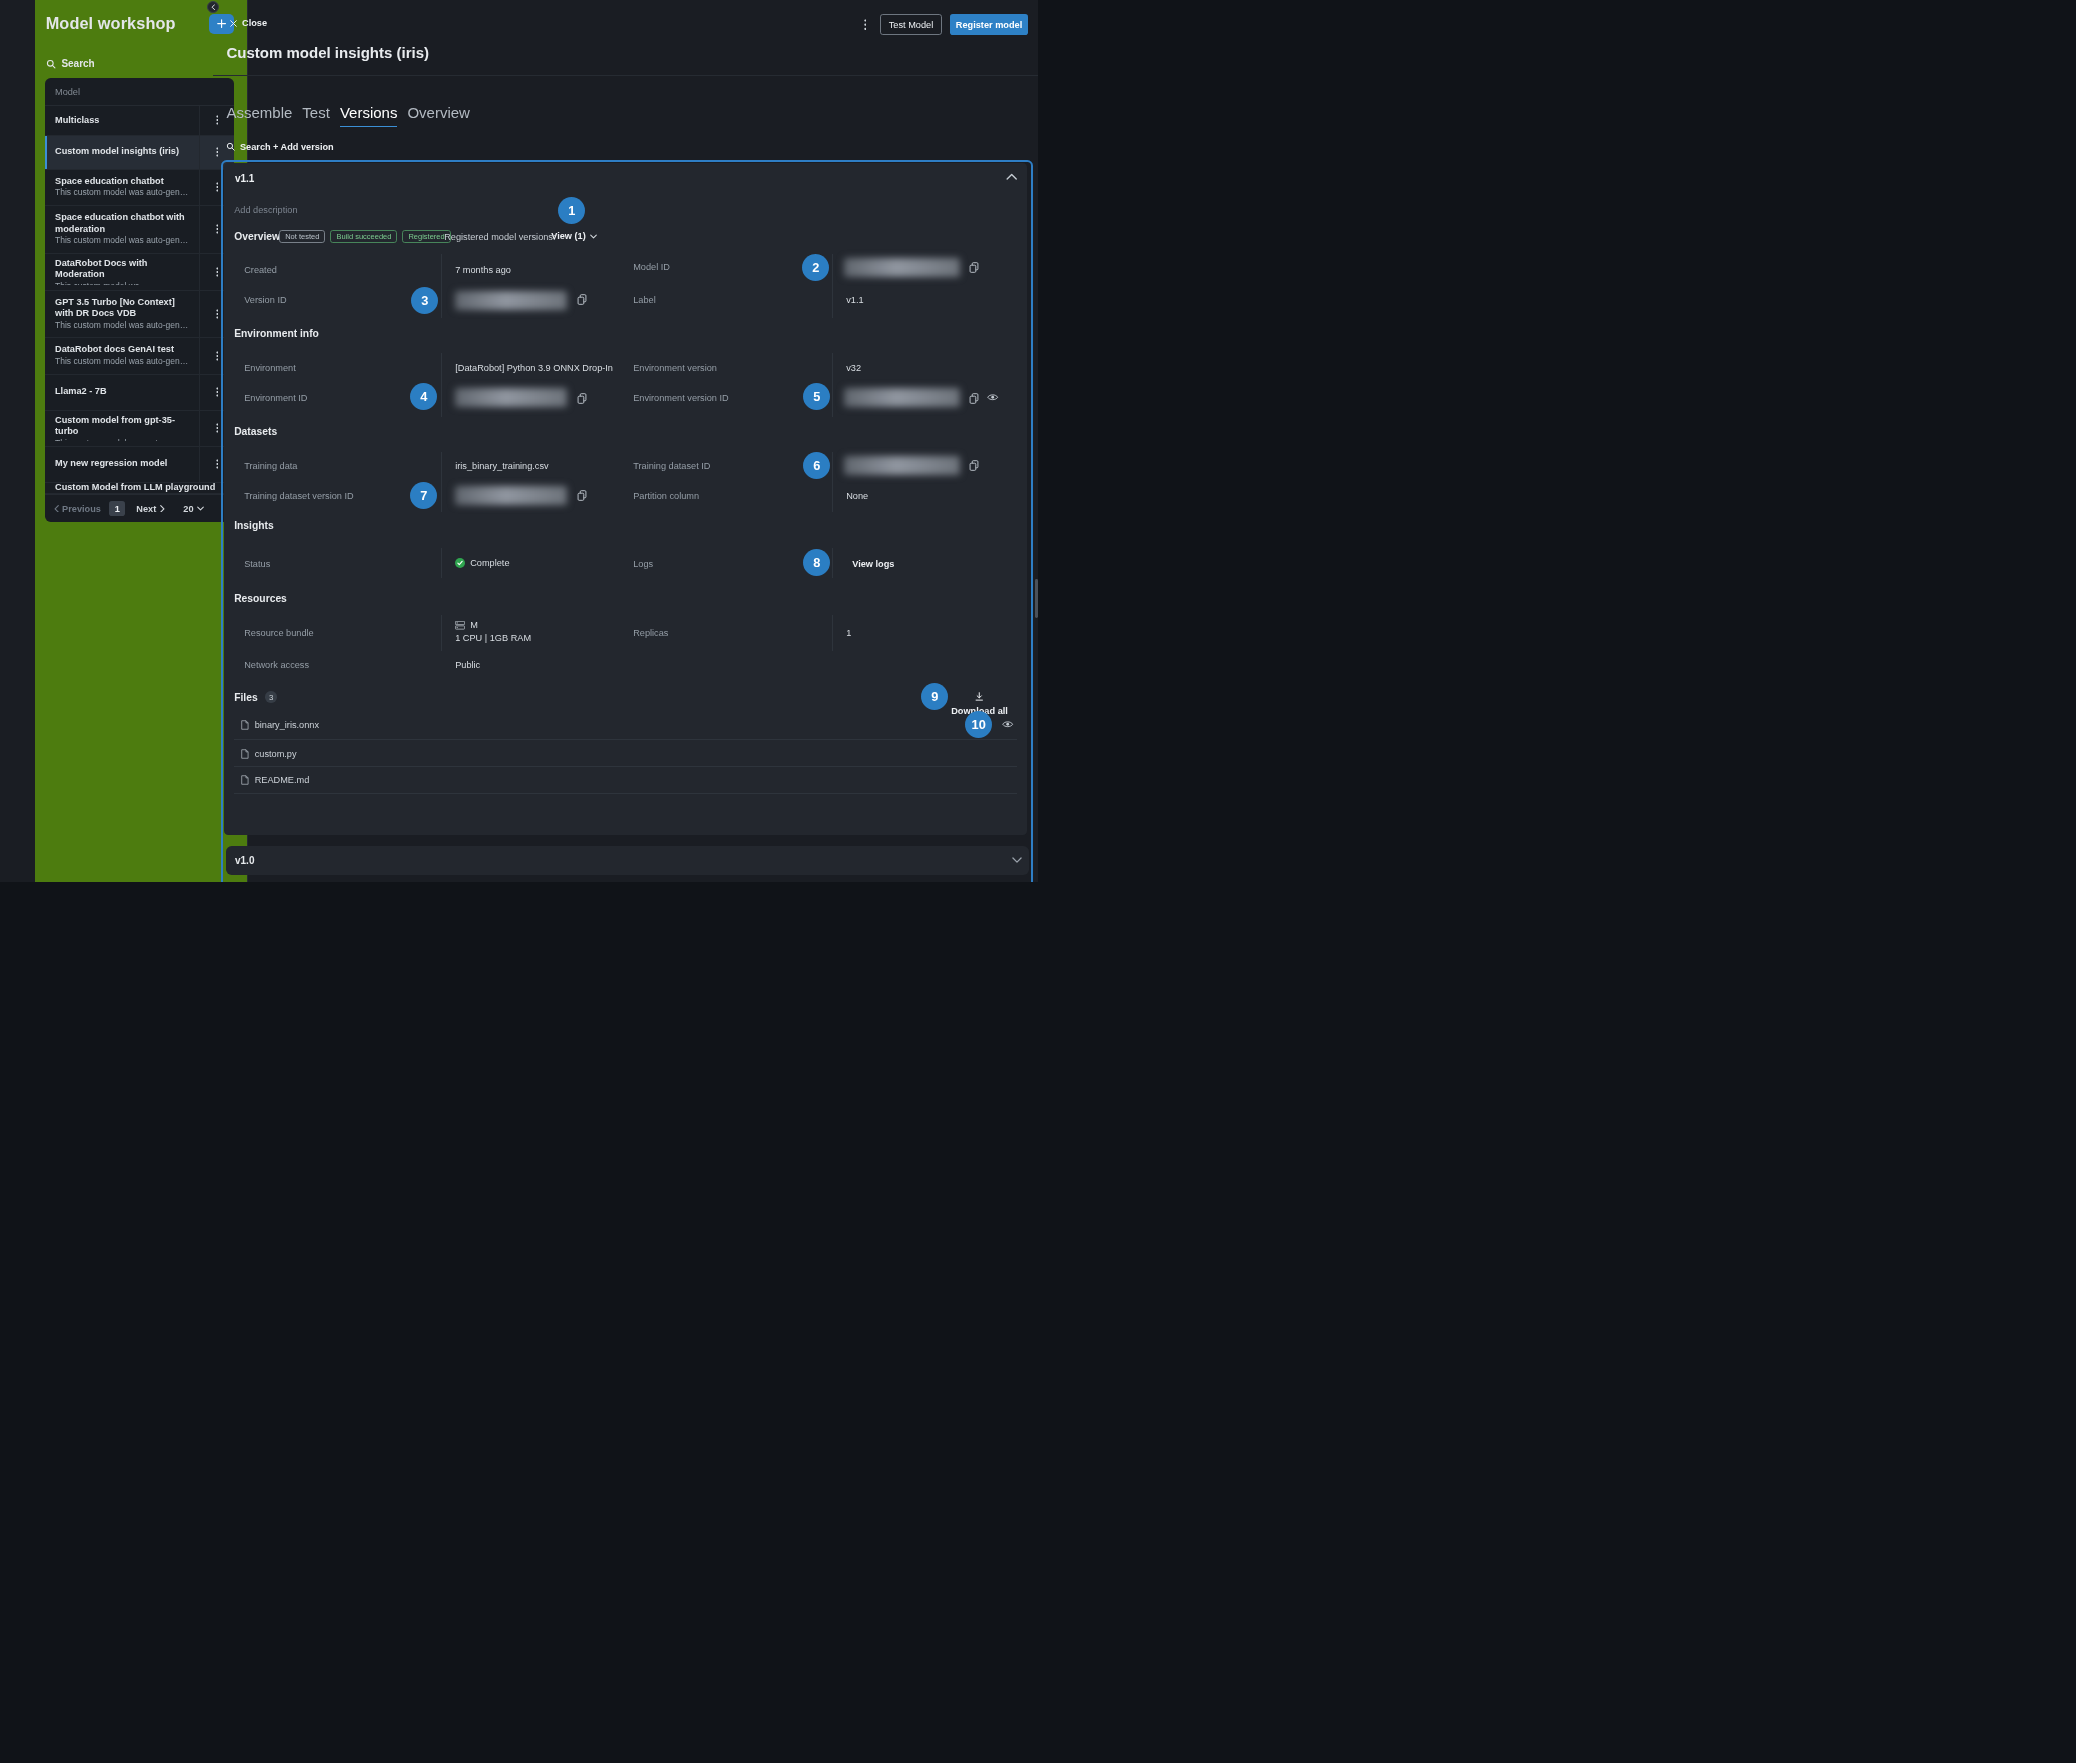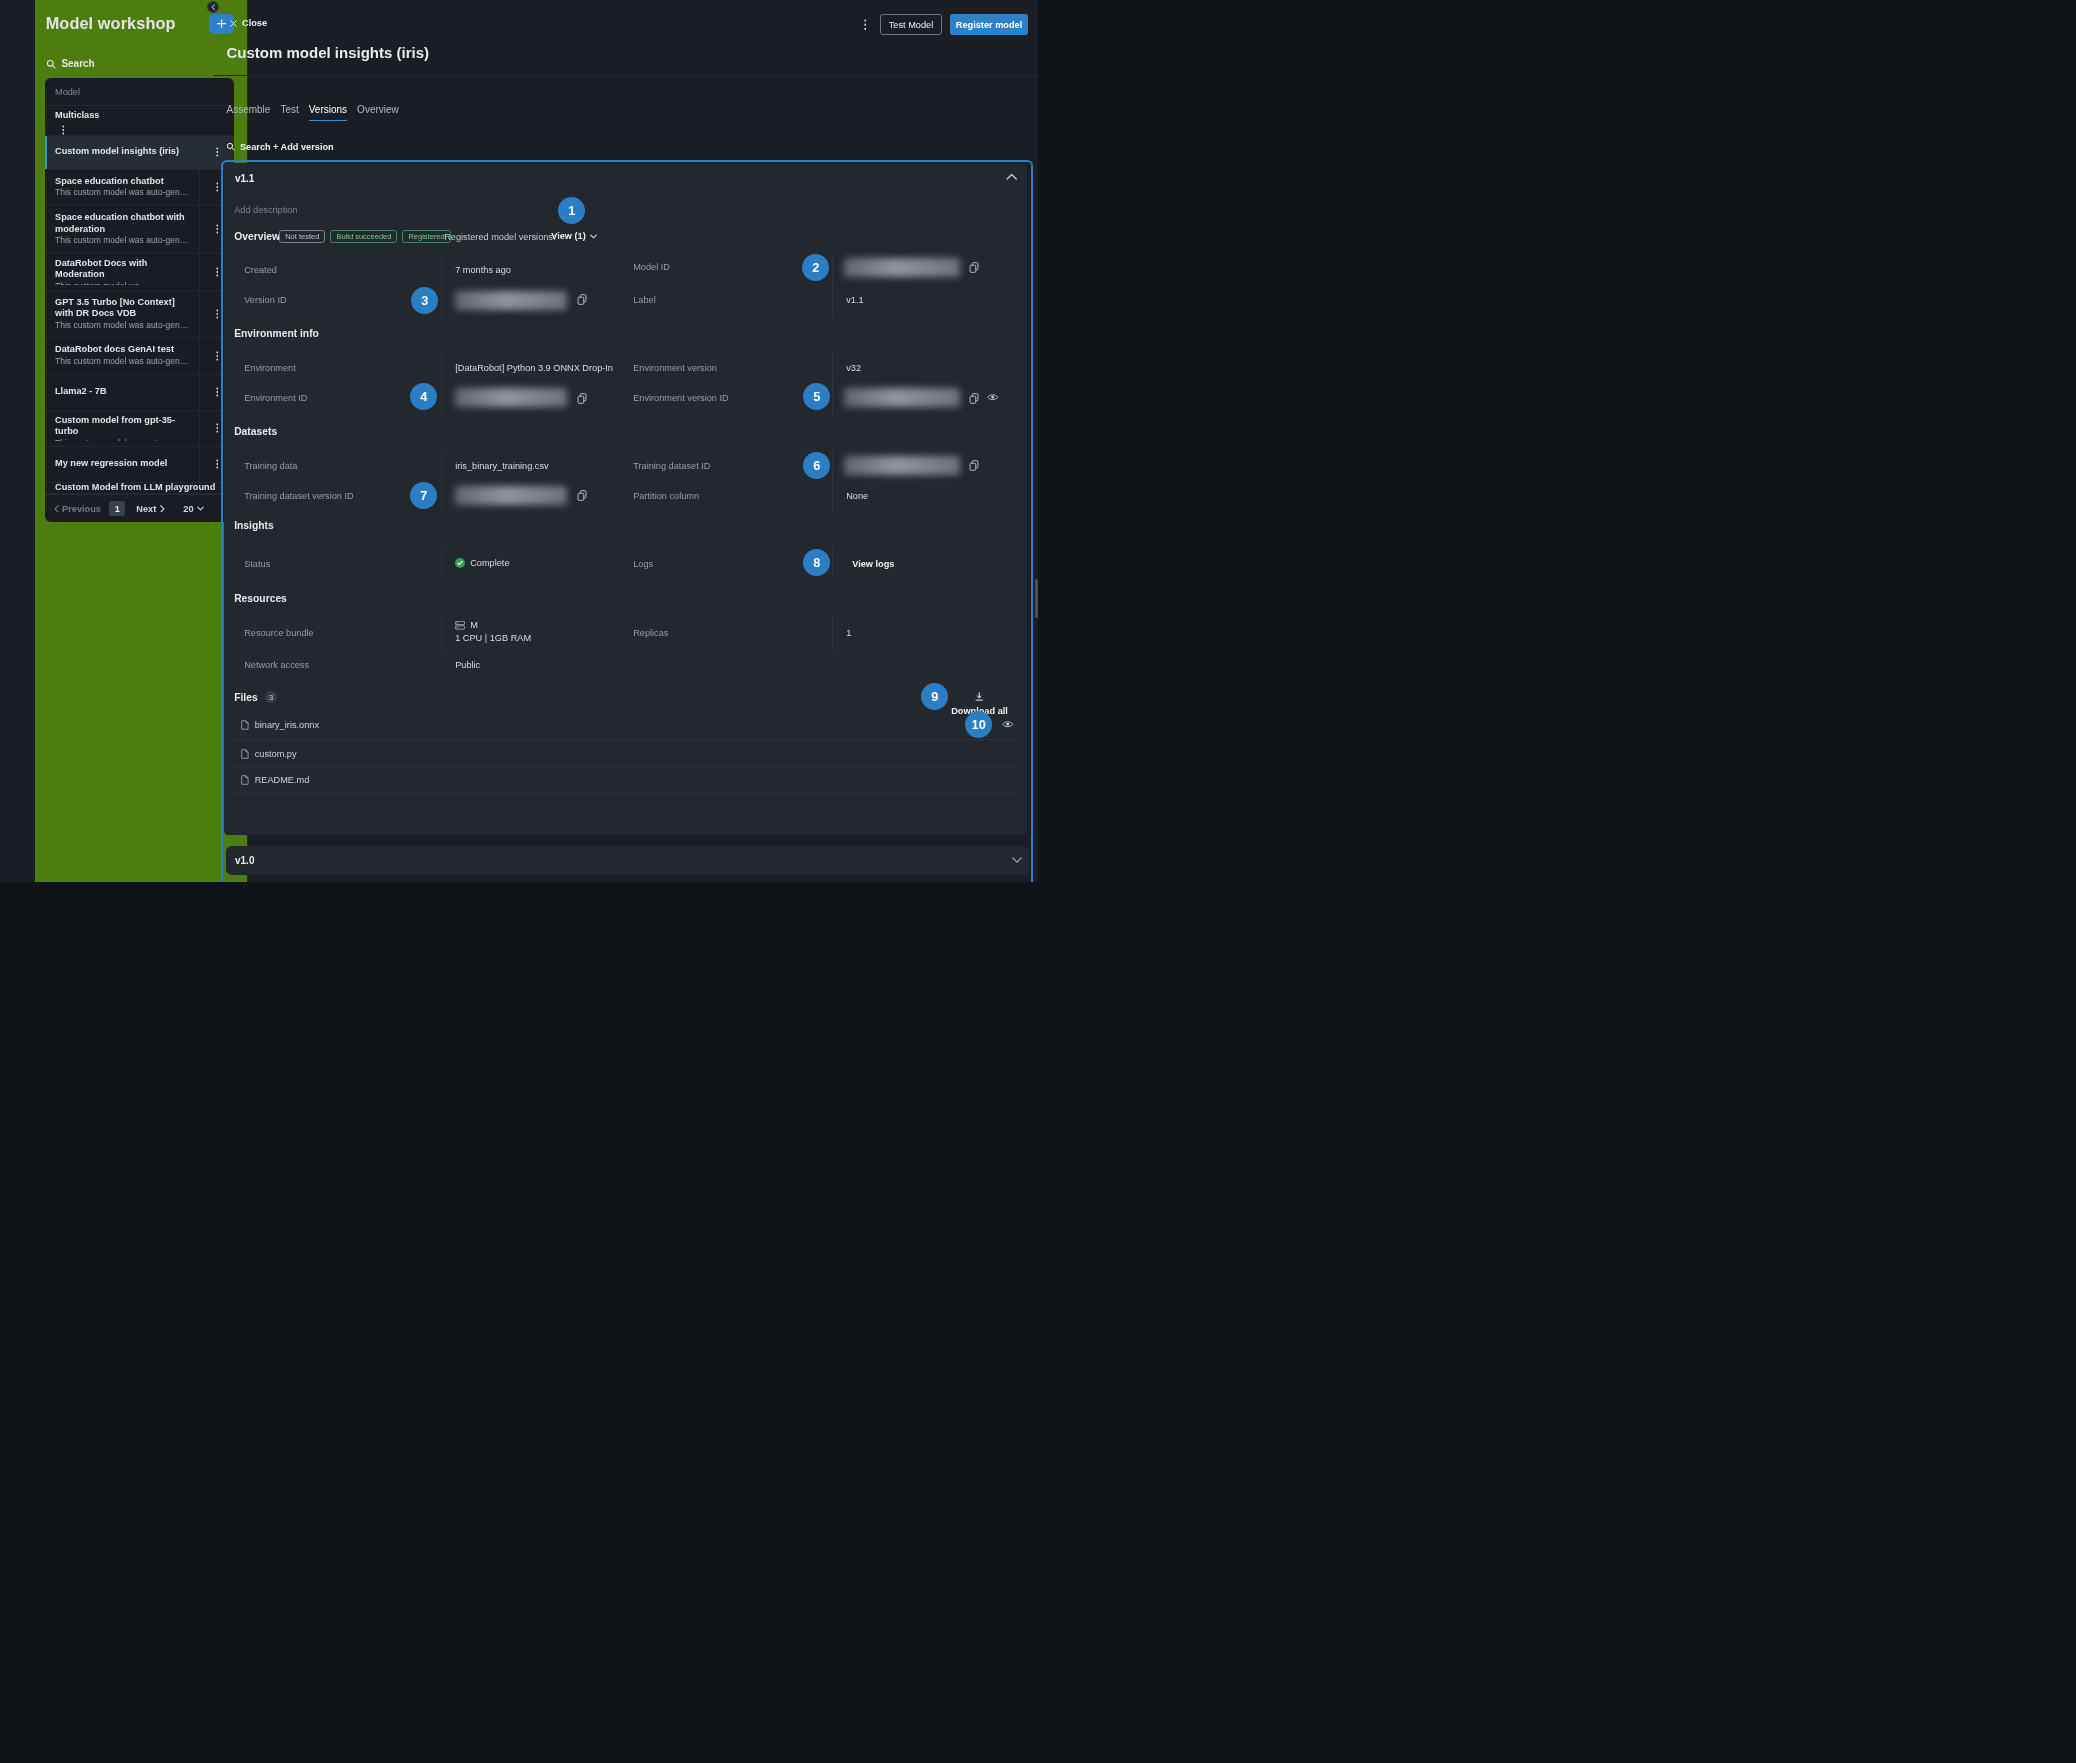--- a/index.html
+++ b/index.html
@@ -31,21 +31,21 @@
 
   
   #main{position:absolute;left:213px;top:0;width:825px;height:882px;}
   .hdr-border{position:absolute;left:0;top:75px;width:825px;height:0.7px;background:#262b32;}
   .close-btn{position:absolute;left:17px;top:18px;display:flex;align-items:center;gap:5px;font-size:9.2px;font-weight:700;color:#eef1f3;cursor:pointer;}
   .top-kebab{position:absolute;left:645px;top:18px;width:14px;height:14px;display:flex;align-items:center;justify-content:center;cursor:pointer;}
   .btn-test{position:absolute;left:667px;top:14px;width:62px;height:21px;border:0.7px solid #6e7680;border-radius:2.8px;background:transparent;color:#eef1f4;font-size:9.2px;font-weight:400;display:flex;align-items:center;justify-content:center;cursor:pointer;}
   .btn-register{position:absolute;left:737px;top:14px;width:78px;height:21px;border-radius:2.8px;background:#2e81c6;color:#fff;font-size:9.2px;font-weight:700;display:flex;align-items:center;justify-content:center;cursor:pointer;}
   .page-title{position:absolute;left:13.5px;top:44px;font-size:15px;font-weight:600;color:#e8ebee;}
   .tabs{position:absolute;left:13.5px;top:104px;display:flex;gap:10px;}
-  .tab{font-size:10px;color:#b3bac2;padding-bottom:5px;border-bottom:1.8px solid transparent;cursor:pointer;}
+  .tab{font-size:15px;color:#b3bac2;padding-bottom:5px;border-bottom:1.8px solid transparent;cursor:pointer;}
   .tab.active{color:#ffffff;border-bottom-color:#3b8fd6;}
   .vsearch{position:absolute;left:12.8px;top:142px;display:flex;align-items:center;gap:5px;font-size:9.2px;font-weight:700;color:#eef1f3;cursor:pointer;}
   .addver{position:absolute;left:60px;top:142px;font-size:9.2px;font-weight:700;color:#eef1f3;cursor:pointer;}
 
   
   .vcard-outer{position:absolute;left:7.8px;top:160px;width:812px;height:772px;border:2.8px solid #2e7ec5;border-radius:5.7px;padding:1.4px;}
   .vcard{position:relative;width:803px;height:672px;background:#23272e;border-radius:4.3px;overflow:hidden;}
   .abs{position:absolute;}
   .vc-title{font-size:10px;font-weight:700;color:#eef1f4;}
   .vc-chevron{cursor:pointer;}
@@ -91,21 +91,21 @@
           </svg>
       </span>
       <span>Search</span>
     </div>
 
     <div class="sb-table">
       <div class="sb-thead">
         <span>Model</span>
       </div>
       <div class="sb-rows" id="sb-rows">
-          <div class="sb-row" style="height: 29.5px; flex-direction: column;">
+          <div class="sb-row" style="height: 29.5px;">
             <div class="sb-cell">
               <div class="sb-item-title">Multiclass</div>
             </div>
             <div class="sb-kebab">
               <span>
                 <svg width="2.8" height="10" viewBox="0 0 4 14">
                   <circle cx="2" cy="2" r="1.5" fill="#cfd5db"></circle>
                   <circle cx="2" cy="7" r="1.5" fill="#cfd5db"></circle>
                   <circle cx="2" cy="12" r="1.5" fill="#cfd5db"></circle>
                 </svg>

